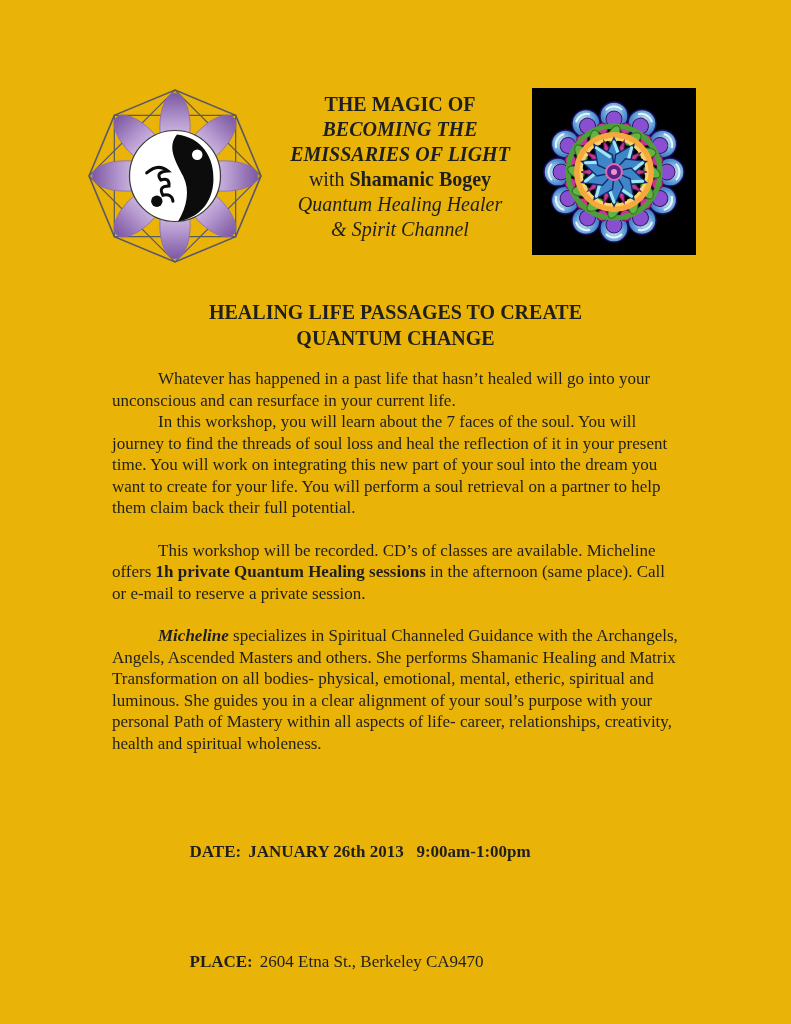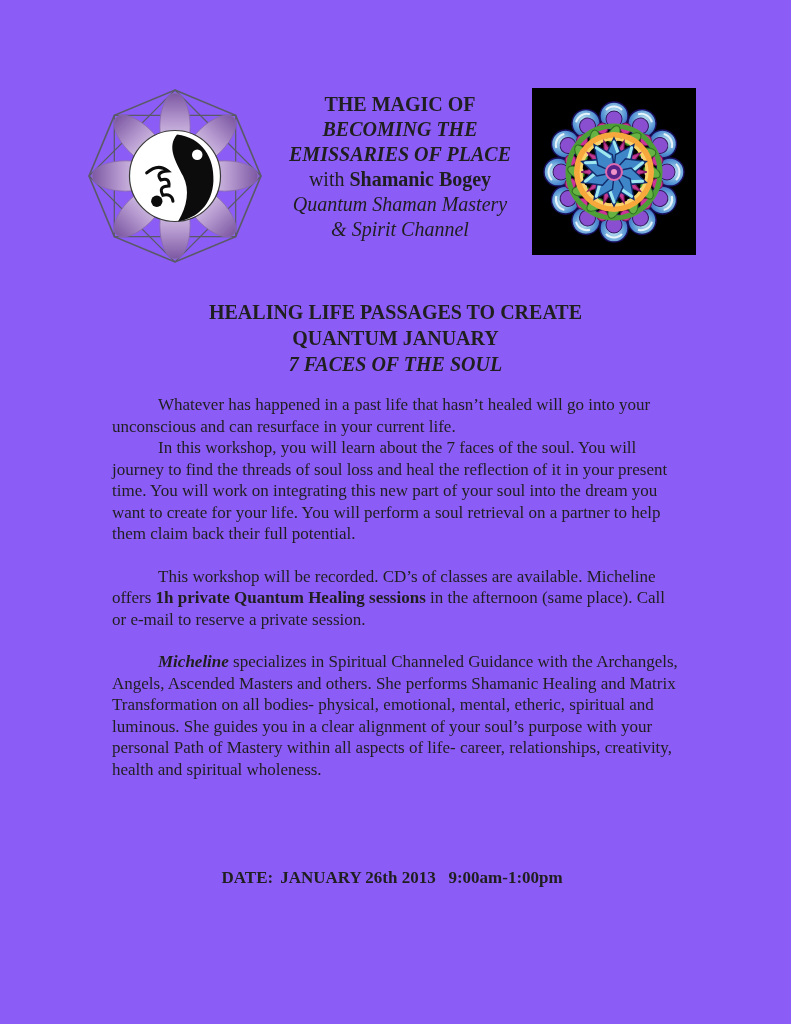--- a/index.html
+++ b/index.html
@@ -1,21 +1,21 @@
 <!DOCTYPE html>
 <html><head>
 <meta charset="utf-8">
 <style>
   html, body { margin: 0; padding: 0; background: #e8e8e8; }
   .page {
     position: relative;
     width: 791px;
     height: 1024px;
     margin: 0 auto;
-    background: #8b5cf6;
+    background: #eab308;
     font-family: "Liberation Serif", serif;
     color: #1f1f1f;
     overflow: hidden;
     box-sizing: border-box;
     padding-top: 88px;
   }
   
   .header {
     display: flex;
     align-items: flex-start;
@@ -53,21 +53,21 @@
   .body-text p.indent { text-indent: 46px; }
   .body-text p.gap { margin-top: 21px; }
   
   .details {
     margin: 21px 112px 0 112px;
     padding-left: 52px;
     font-size: 17px;
     line-height: 22px;
     white-space: pre-wrap;
   }
-  .detail-line .lbl { font-weight: bold; margin-right: 7px; margin-left: 32px; }
+  .detail-line .lbl { font-weight: bold; margin-right: 7px; }
   .detail-line .val-bold { font-weight: bold; }
 </style>
 </head>
 <body>
 
 <div class="page">
 
   <div class="header">
 
     <div class="logo-wrap">
@@ -100,23 +100,23 @@
         <path d="M 92,46 C 117,49 129,69 128,92 C 127,115 112,129 93,132 C 102,117 105,101 98,87 C 90,72 82,58 92,46 Z" fill="#0c0c0c"></path>
         <circle cx="112" cy="66" r="5.2" fill="#ffffff"></circle>
         <circle cx="72" cy="112" r="5.6" fill="#0c0c0c"></circle>
         <path d="M 62,84 q 11,-10 21,-2 q -13,1 -7,9 q 9,-3 8,6 q -11,0 -6,9 q 9,-2 10,6" fill="none" stroke="#0c0c0c" stroke-width="3" stroke-linecap="round"></path>
       </svg>
     </div>
 
     <div class="title-block">
         <div class="rich-line"><span class="b">THE MAGIC OF</span></div>
         <div class="rich-line"><span class="b i">BECOMING THE</span></div>
-        <div class="rich-line"><span class="b i">EMISSARIES OF PLACE</span></div>
+        <div class="rich-line"><span class="b i">EMISSARIES OF LIGHT</span></div>
         <div class="rich-line"><span>with </span><span class="b">Shamanic Bogey</span></div>
-        <div class="rich-line"><span class="i">Quantum Shaman Mastery</span></div>
+        <div class="rich-line"><span class="i">Quantum Healing Healer</span></div>
         <div class="rich-line"><span class="i">&amp; Spirit Channel</span></div>
       </div>
 
     <div class="mandala-wrap">
       <svg width="164" height="167" viewBox="0 0 164 167">
         <defs>
           <radialGradient id="scal" cx="0.5" cy="0.35" r="0.8">
             <stop offset="0" stop-color="#bfe7f2"></stop>
             <stop offset="0.55" stop-color="#4f8fd2"></stop>
             <stop offset="1" stop-color="#3a3a9a"></stop>
@@ -212,31 +212,33 @@
             <use href="#bluepetal" transform="rotate(324 82 84)"></use>
         </g>
         <circle cx="82" cy="84" r="8" fill="#55238a" stroke="#e06ab0" stroke-width="2"></circle>
         <circle cx="82" cy="84" r="3" fill="#f090c8"></circle>
       </svg>
     </div>
   </div>
 
   <div class="subtitle">
       <div class="rich-line"><span class="b">HEALING LIFE PASSAGES TO CREATE</span></div>
-      <div class="rich-line"><span class="b">QUANTUM JANUARY</span></div>
-      <div class="rich-line"><span class="b i">7 FACES OF THE SOUL</span></div>
+      <div class="rich-line"><span class="b">QUANTUM CHANGE</span></div>
     </div>
 
   <div class="body-text">
       <p class="indent"><span>Whatever has happened in a past life that hasn’t healed will go into your unconscious and can resurface in your current life.</span></p>
       <p class="indent"><span>In this workshop, you will learn about the 7 faces of the soul. You will journey to find the threads of soul loss and heal the reflection of it in your present time. You will work on integrating this new part of your soul into the dream you want to create for your life. You will perform a soul retrieval on a partner to help them claim back their full potential.</span></p>
       <p class="indent gap"><span>This workshop will be recorded. CD’s of classes are available. Micheline offers </span><span class="b">1h private Quantum Healing sessions</span><span> in the afternoon (same place). Call or e-mail to reserve a private session.</span></p>
       <p class="indent gap"><span class="b i">Micheline</span><span> specializes in Spiritual Channeled Guidance with the Archangels, Angels, Ascended Masters and others. She performs Shamanic Healing and Matrix Transformation on all bodies- physical, emotional, mental, etheric, spiritual and luminous. She guides you in a clear alignment of your soul’s purpose with your personal Path of Mastery within all aspects of life- career, relationships, creativity, health and spiritual wholeness.</span></p>
     </div>
 
   <div class="details">
     <div class="detail-line">
       <span class="lbl">DATE:</span><span class="val-bold">JANUARY 26th 2013   9:00am-1:00pm</span>
     </div>
+    <div class="detail-line">
+      <span class="lbl">PLACE:</span><span>2604 Etna St., Berkeley CA9470</span>
+    </div>
     
   </div>
 
 </div>
 
 </body></html>

